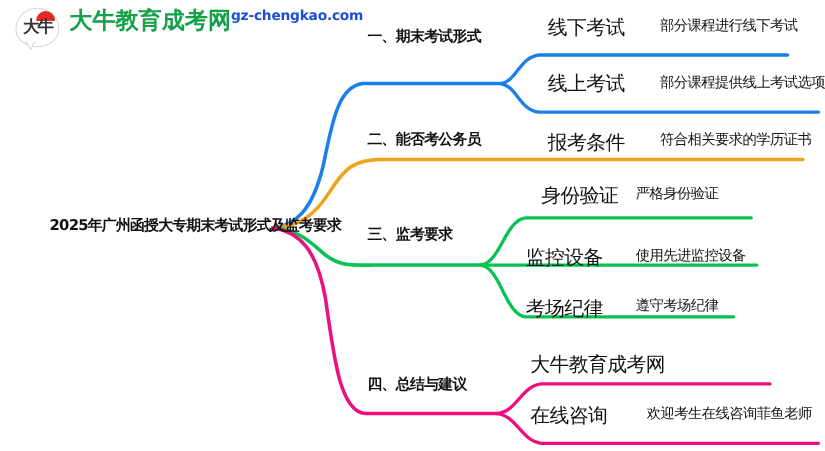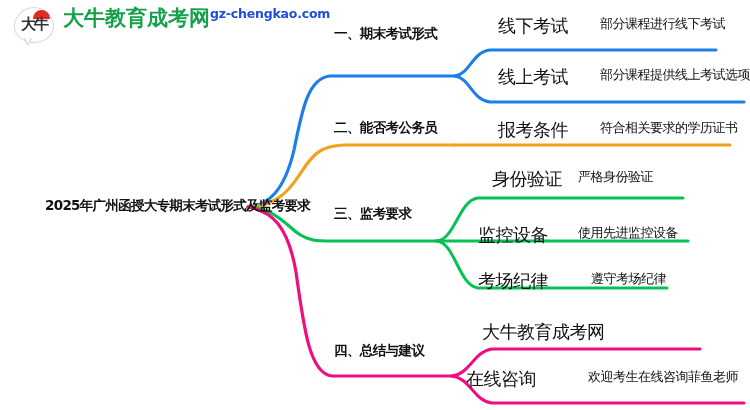--- a/index.html
+++ b/index.html
@@ -179,20 +179,20 @@
   <div class="node-label lvl1" style="left:334px; top:121px;">二、能否考公务员</div>
   <div class="node-label lvl2" style="left:498px; top:121px;">报考条件</div>
   <div class="node-label lvl3" style="left:600px; top:121px;">符合相关要求的学历证书</div>
 
   <div class="node-label lvl1" style="left:334px; top:207px;">三、监考要求</div>
   <div class="node-label lvl2" style="left:492px; top:170px;">身份验证</div>
   <div class="node-label lvl3" style="left:578px; top:170px;">严格身份验证</div>
   <div class="node-label lvl2" style="left:478px; top:226px;">监控设备</div>
   <div class="node-label lvl3" style="left:578px; top:226px;">使用先进监控设备</div>
   <div class="node-label lvl2" style="left:478px; top:272px;">考场纪律</div>
-  <div class="node-label lvl3" style="left:578px; top:272px;margin-left:13px;">遵守考场纪律</div>
+  <div class="node-label lvl3" style="left:578px; top:272px;">遵守考场纪律</div>
 
   <div class="node-label lvl1" style="left:334px; top:344px;">四、总结与建议</div>
   <div class="node-label lvl2" style="left:482px; top:323px;">大牛教育成考网</div>
-  <div class="node-label lvl2" style="left:466px; top:370px;">在线咨询</div>
+  <div class="node-label lvl2" style="left:482px; top:370px;">在线咨询</div>
   <div class="node-label lvl3" style="left:588px; top:370px;">欢迎考生在线咨询菲鱼老师</div>
 
 </div>
 
 </body></html>

